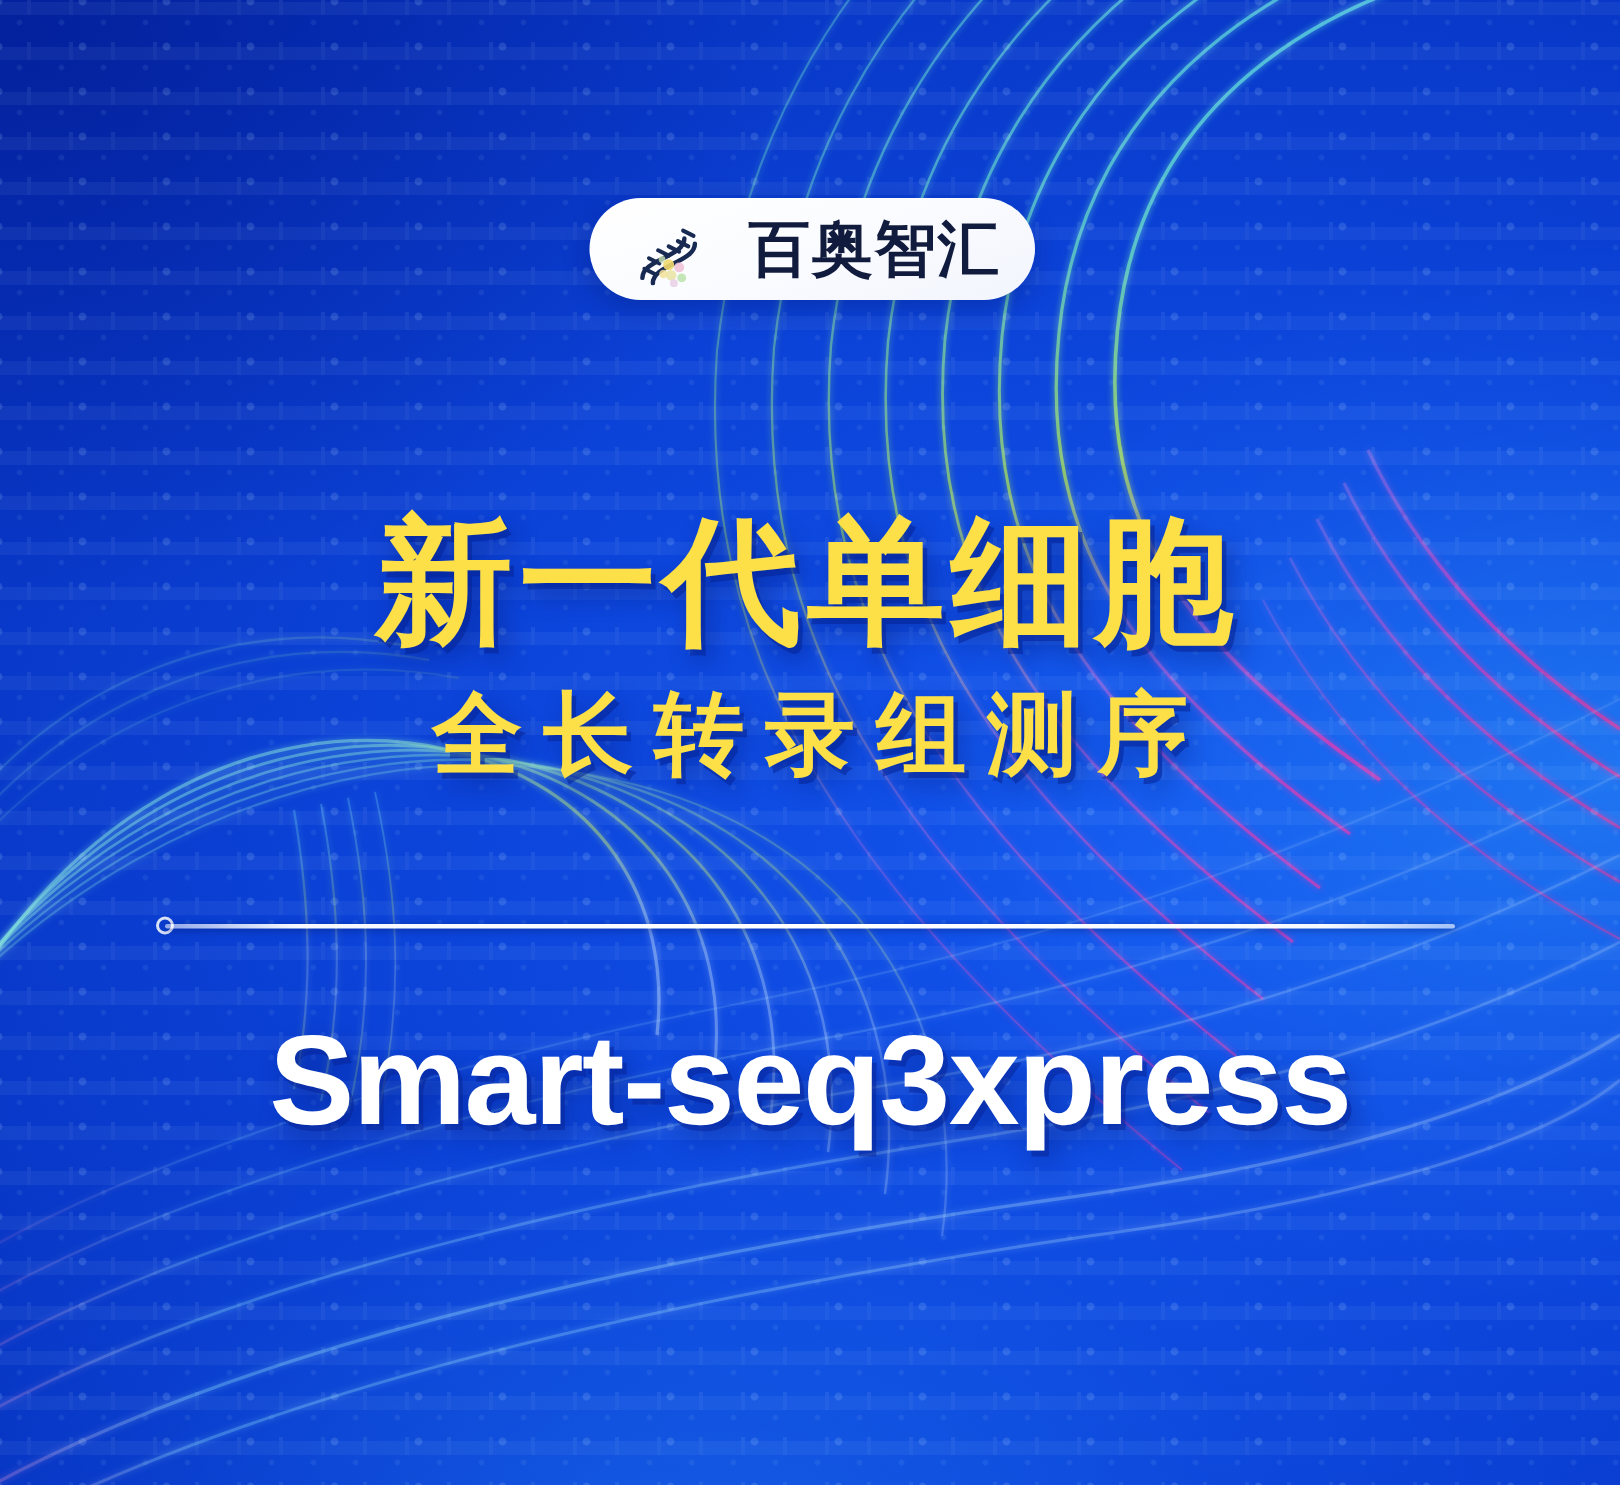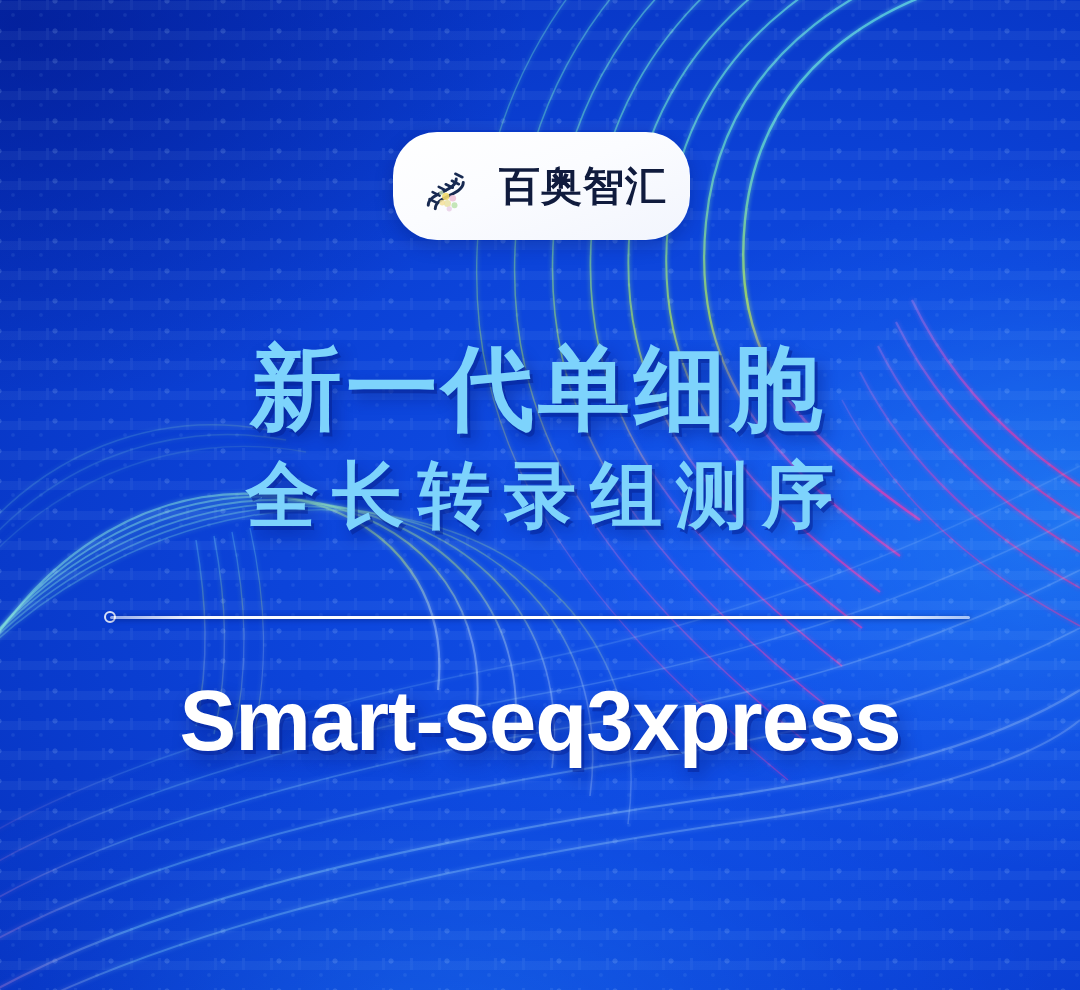--- a/index.html
+++ b/index.html
@@ -80,21 +80,21 @@
   .content {
     position: absolute;
     inset: 0;
   }
 
   .logo-pill {
     position: absolute;
     left: 393px;
     top: 132px;
     width: 297px;
-    height: 108px;
+    height: 68px;
     border-radius: 44px;
     background: linear-gradient(160deg, #ffffff 0%, #fbfcff 45%, #f2f5fd 100%);
     box-shadow: 0 6px 18px rgba(2,18,90,0.28);
     display: flex;
     align-items: center;
     justify-content: center;
     gap: 27px;
     padding: 0 26px;
     box-sizing: border-box;
   }
@@ -111,37 +111,37 @@
     letter-spacing: 1px;
     line-height: 1;
     white-space: nowrap;
   }
 
   .headline {
     position: absolute;
     left: 0;
     right: 0;
     text-align: center;
-    color: #7dd3fc;
+    color: #fde047;
     font-weight: bold;
     white-space: nowrap;
     text-shadow:
       3px 4px 0 rgba(6,34,150,0.55),
       6px 8px 16px rgba(3,20,110,0.45);
   }
   .headline-1 {
     top: 340px;
     font-size: 92px;
     line-height: 1.05;
     letter-spacing: 4px;
     padding-right: 4px;
   }
   .headline-2 {
     top: 458px;
-    font-size: 72px;
+    font-size: 60px;
     line-height: 1.05;
     letter-spacing: 14px;
     padding-left: 14px;
   }
 
   .divider {
     position: absolute;
     left: 110px;
     top: 616px;
     width: 860px;

